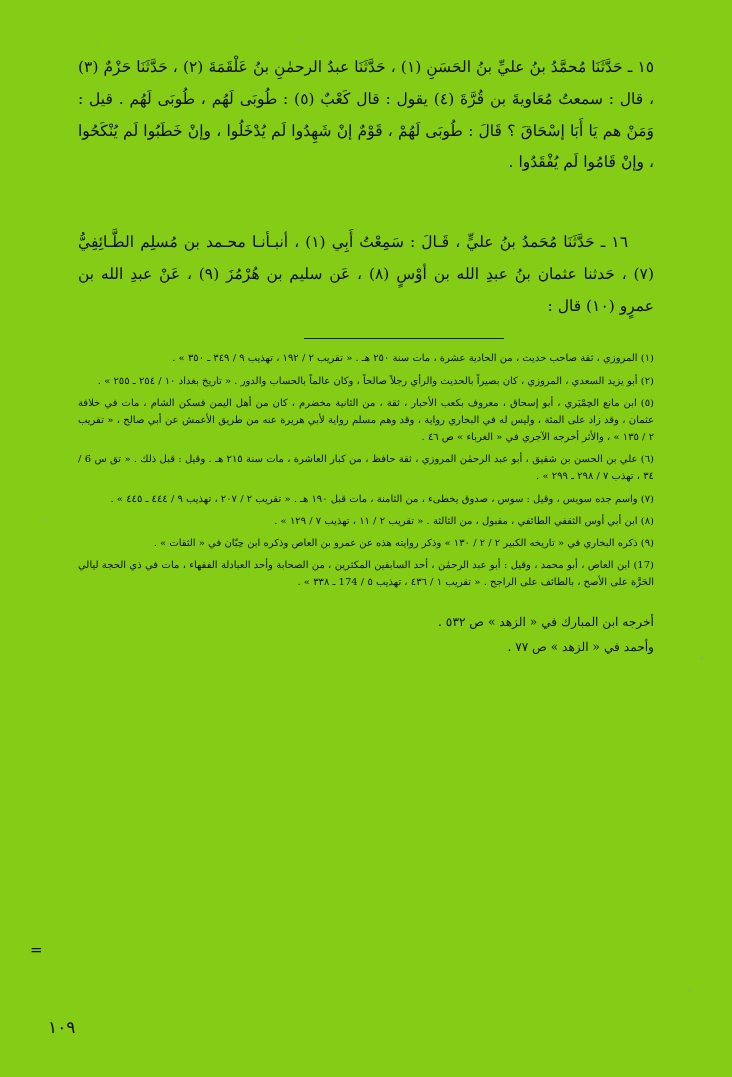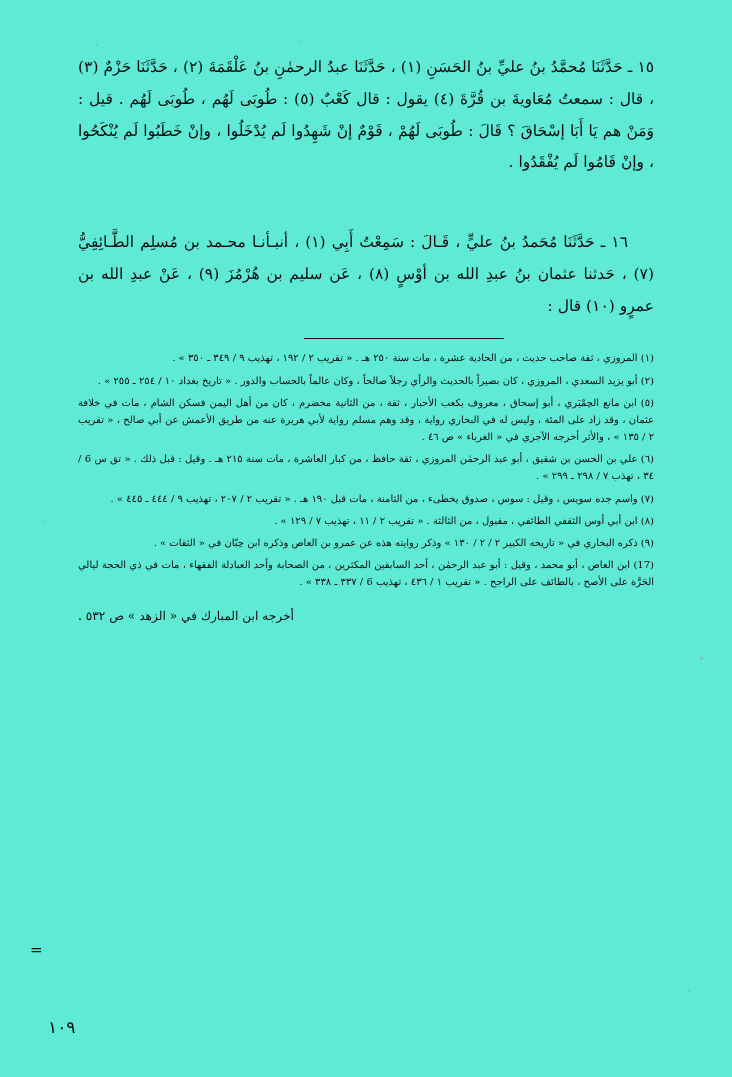--- a/index.html
+++ b/index.html
@@ -11,21 +11,21 @@
     width: 732px;
     height: 1077px;
     position: relative;
     font-family: "DejaVu Serif", "Liberation Serif", serif;
     color: #0d0d0d;
     overflow: hidden;
   }
   .page {
     position: absolute;
     inset: 0;
-    background: #5eead4;
+    background: #84cc16;
   }
   .page-inner {
     position: absolute;
     left: 78px;
     right: 78px;
     top: 52px;
     bottom: 40px;
   }
 
   
@@ -74,22 +74,22 @@
   }
   .fn .marker {
     white-space: nowrap;
   }
 
   
   .tail {
     direction: rtl;
     font-size: 12.2px;
     line-height: 1.9;
-    margin-top: 14px;
-    text-align: left;
+    margin-top: 20px;
+    text-align: right;
   }
   .tail div {
     margin-bottom: 2px;
   }
 
   
   .equals-mark {
     position: absolute;
     left: 30px;
     bottom: 118px;
@@ -161,26 +161,27 @@
       <p class="fn">
         <span class="marker">(٨)</span>
         <span>ابن أبي أوس الثقفي الطائفي ، مقبول ، من الثالثة . « تقريب ٢ / ١١ ، تهذيب ٧ / ١٢٩ » .</span>
       </p>
       <p class="fn">
         <span class="marker">(٩)</span>
         <span>ذكره البخاري في « تاريخه الكبير ٢ / ٢ / ١٣٠ » وذكر روايته هذه عن عمرو بن العاص وذكره ابن حِبّان في « الثقات » .</span>
       </p>
       <p class="fn">
         <span class="marker">(17)</span>
-        <span>ابن العاص ، أبو محمد ، وقيل : أبو عبد الرحمٰن ، أحد السابقين المكثرين ، من الصحابة وأحد العبادلة الفقهاء ، مات في ذي الحجة ليالي الحَرَّة على الأصح ، بالطائف على الراجح . « تقريب ١ / ٤٣٦ ، تهذيب 6 / ٣٣٧ ـ ٣٣٨ » .</span>
+        <span>ابن العاص ، أبو محمد ، وقيل : أبو عبد الرحمٰن ، أحد السابقين المكثرين ، من الصحابة وأحد العبادلة الفقهاء ، مات في ذي الحجة ليالي الحَرَّة على الأصح ، بالطائف على الراجح . « تقريب ١ / ٤٣٦ ، تهذيب ٥ / 174 ـ ٣٣٨ » .</span>
       </p>
     </div>
 
     <div class="tail">
       <div>أخرجه ابن المبارك في « الزهد » ص ٥٣٢ .</div>
+      <div>وأحمد في « الزهد » ص ٧٧ .</div>
     </div>
 
   </div>
 
   <div class="equals-mark">=</div>
 
   <div class="page-number">١٠٩</div>
 
 </div>
 

